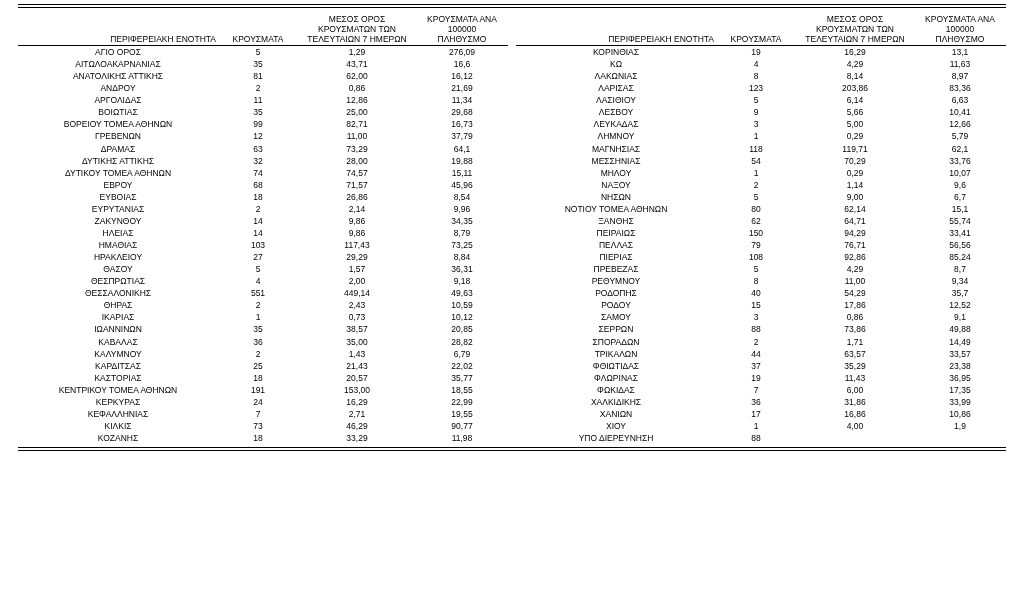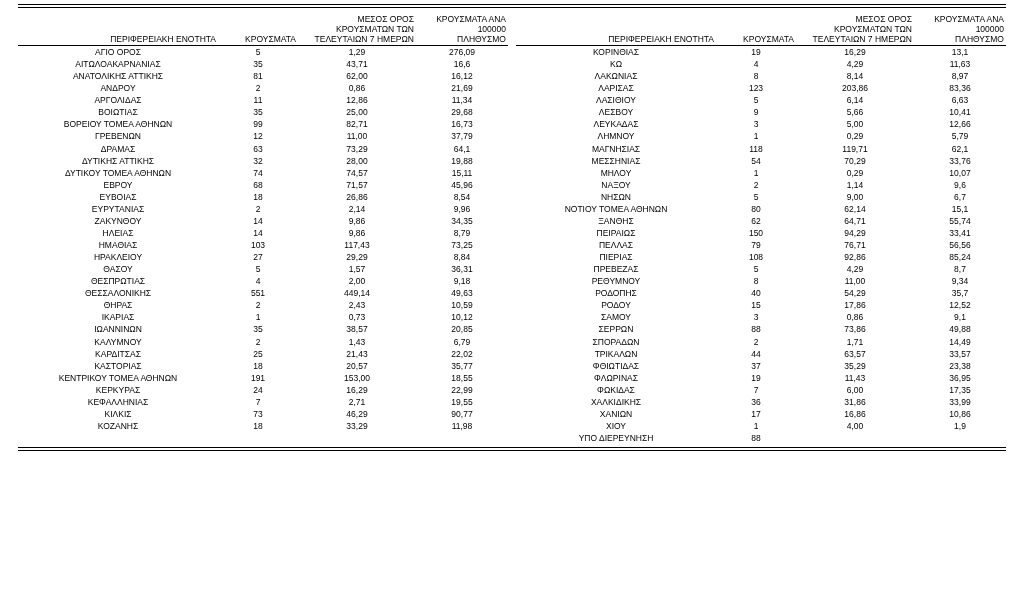--- a/index.html
+++ b/index.html
@@ -54,21 +54,21 @@
   }
   table.half {
     width: 490px;
   }
   thead th {
     font-weight: normal;
     font-size: 8.5px;
     vertical-align: bottom;
     padding: 0 2px 1px 2px;
     line-height: 1.18;
-    text-align: right;
+    text-align: center;
     border-bottom: 1px solid #000;
   }
   th.col-name {
     text-align: right;
   }
   tbody td {
     font-size: 8.5px;
     padding: 0 2px;
     line-height: 1.42;
     text-align: center;
@@ -258,20 +258,26 @@
             <td>0,73</td>
             <td>10,12</td>
           </tr>
           <tr>
             <td class="name">ΙΩΑΝΝΙΝΩΝ</td>
             <td>35</td>
             <td>38,57</td>
             <td>20,85</td>
           </tr>
           <tr>
+            <td class="name">ΚΑΒΑΛΑΣ</td>
+            <td>36</td>
+            <td>35,00</td>
+            <td>28,82</td>
+          </tr>
+          <tr>
             <td class="name">ΚΑΛΥΜΝΟΥ</td>
             <td>2</td>
             <td>1,43</td>
             <td>6,79</td>
           </tr>
           <tr>
             <td class="name">ΚΑΡΔΙΤΣΑΣ</td>
             <td>25</td>
             <td>21,43</td>
             <td>22,02</td>

